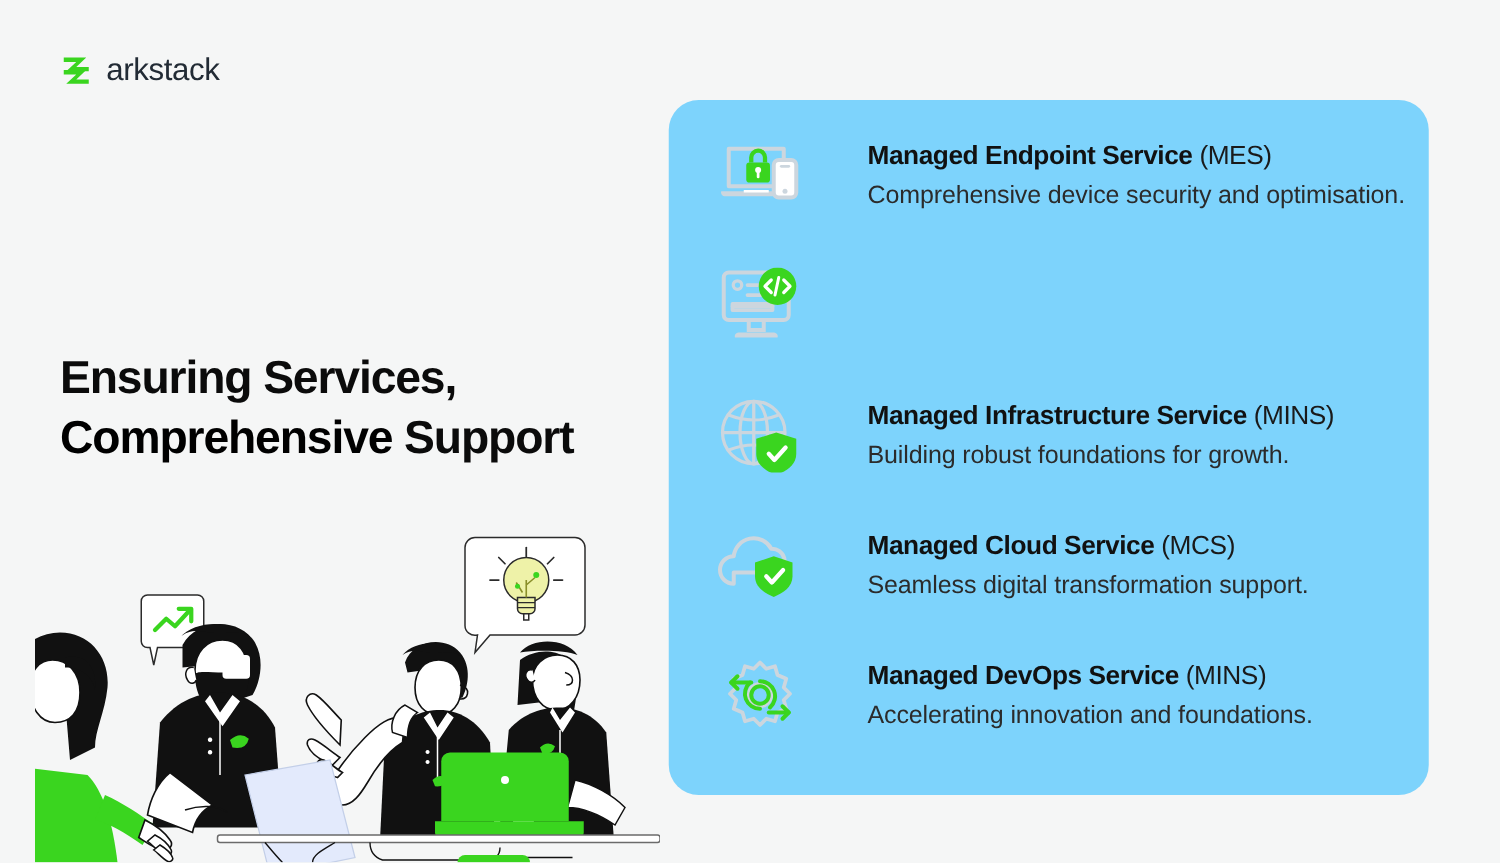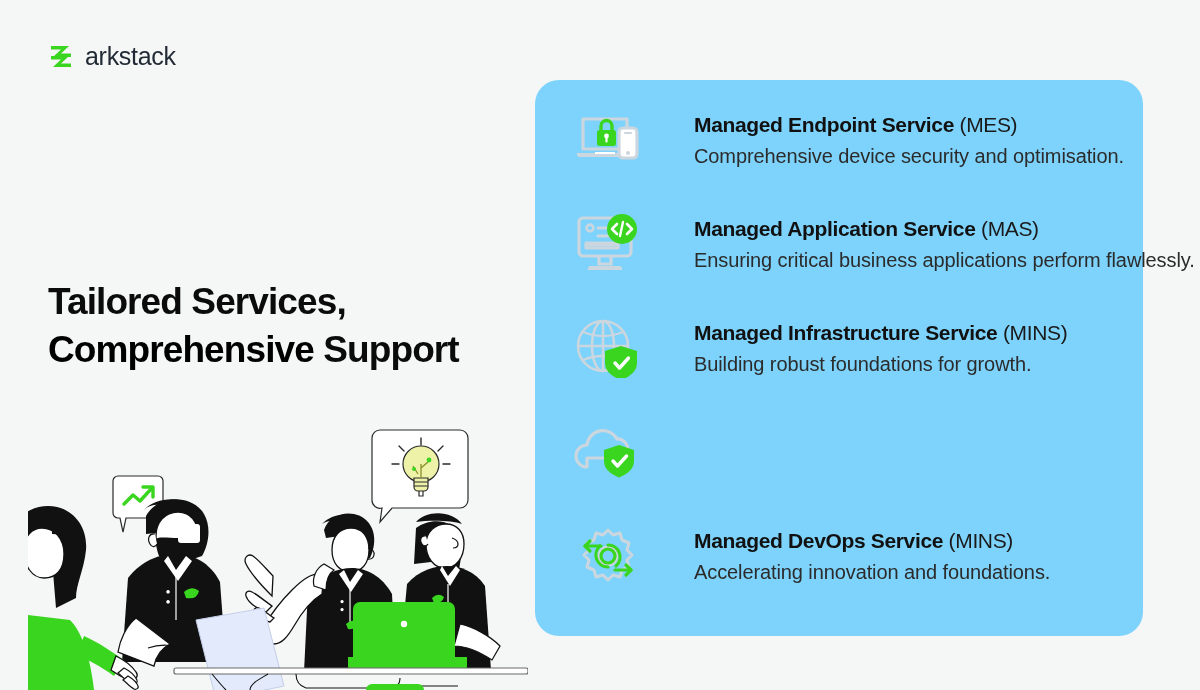--- a/index.html
+++ b/index.html
@@ -78,21 +78,21 @@
   <span class="mark">
     <svg width="26" height="25" viewBox="0 0 26 25">
       <path d="M3 2 H21 L13 9.5 H23 V13 H5 L13 5.5 H3 Z" fill="#3ad51f"></path>
       <path d="M3 14 H21 L13 21.5 H23 V25 H5 L13 17.5 H3 Z" fill="#3ad51f" transform="translate(0,-2)"></path>
     </svg>
   </span>
   <span class="word">arkstack</span>
 </div>
 
 <div id="headline">
-  <div class="line">Tailored Services,</div>
+  <div class="line">Ensuring Services,</div>
   <div class="line"><span class="accent">Comprehensive</span><span> Support</span></div>
 </div>
 
 <div id="illustration">
 <svg width="500" height="272" viewBox="0 0 500 272">
   <defs>
     <clipPath id="clipAll">
           <rect x="0" y="0" width="500" height="272"></rect>
         </clipPath>
   </defs>
@@ -241,24 +241,20 @@
           <path d="M25 14 h12 M25 22 h20 M13 31 h32" stroke="#ccd6de" stroke-width="3" stroke-linecap="round"></path>
           <path d="M13 29 h32 v5 h-32 z" fill="none" stroke="#ccd6de" stroke-width="3" stroke-linejoin="round"></path>
           <path d="M26 42 v8 h12 v-8" fill="none" stroke="#ccd6de" stroke-width="3.2"></path>
           <path d="M18 52 h28 a3 3 0 0 1 3 4 h-34 a3 3 0 0 1 3 -4 z" fill="#ccd6de"></path>
           <circle cx="49" cy="15" r="15" fill="#3ad51f"></circle>
           <path d="M44 10 l-5 5 l5 5" fill="none" stroke="#fff" stroke-width="2.6" stroke-linecap="round" stroke-linejoin="round"></path>
           <path d="M54 10 l5 5 l-5 5" fill="none" stroke="#fff" stroke-width="2.6" stroke-linecap="round" stroke-linejoin="round"></path>
           <path d="M50 8 l-3 14" stroke="#fff" stroke-width="2.4" stroke-linecap="round"></path>
         </svg>
       </div>
-      <div class="service-text">
-        <div class="service-title"><span>Managed Application Service</span> <span class="acr">(MAS)</span></div>
-        <div class="service-desc">Ensuring critical business applications perform flawlessly.</div>
-      </div>
     </div>
 
     <div class="service-row">
       <div class="service-icon">
         <svg width="66" height="60" viewBox="0 0 66 60">
           <circle cx="28" cy="28" r="25" fill="none" stroke="#ccd6de" stroke-width="2.6"></circle>
           <ellipse cx="28" cy="28" rx="11" ry="25" fill="none" stroke="#ccd6de" stroke-width="2.6"></ellipse>
           <path d="M3 28 h50" stroke="#ccd6de" stroke-width="2.6"></path>
           <path d="M8 14 q20 8 40 0 M8 42 q20 -8 40 0" fill="none" stroke="#ccd6de" stroke-width="2.4"></path>
           <path d="M28 3 v50" stroke="#ccd6de" stroke-width="2.6"></path>
@@ -272,20 +268,24 @@
       </div>
     </div>
 
     <div class="service-row">
       <div class="service-icon">
         <svg width="70" height="54" viewBox="0 0 70 54">
           <path d="M14 42 a11 11 0 0 1 0 -22 a16 16 0 0 1 30 -6 a10 10 0 0 1 5 19 h-35 z" fill="none" stroke="#ccd6de" stroke-width="3.2" stroke-linejoin="round"></path>
           <path d="M46 20 l15 5 v11 c0 8.5 -7.5 13.5 -15 16.5 c-7.5 -3 -15 -8 -15 -16.5 v-11 z" fill="#3ad51f"></path>
           <path d="M40 36 l4.5 5 l9 -10" fill="none" stroke="#fff" stroke-width="3.4" stroke-linecap="round" stroke-linejoin="round"></path>
         </svg>
+      </div>
+      <div class="service-text">
+        <div class="service-title"><span>Managed Cloud Service</span> <span class="acr">(MCS)</span></div>
+        <div class="service-desc">Seamless digital transformation support.</div>
       </div>
     </div>
 
     <div class="service-row">
       <div class="service-icon">
         <svg width="66" height="60" viewBox="0 0 66 60">
           <g fill="none" stroke="#ccd6de" stroke-width="3" stroke-linecap="round" stroke-linejoin="round">
             <path d="M33 4 l5 5 l7 -2 l2 7 l7 3 l-2 7 l5 5 l-5 5 l2 7 l-7 3 l-2 7 l-7 -2 l-5 5 l-5 -5 l-7 2 l-2 -7 l-7 -3 l2 -7 l-5 -5 l5 -5 l-2 -7 l7 -3 l2 -7 l7 2 z"></path>
             <circle cx="33" cy="30" r="9"></circle>
           </g>

